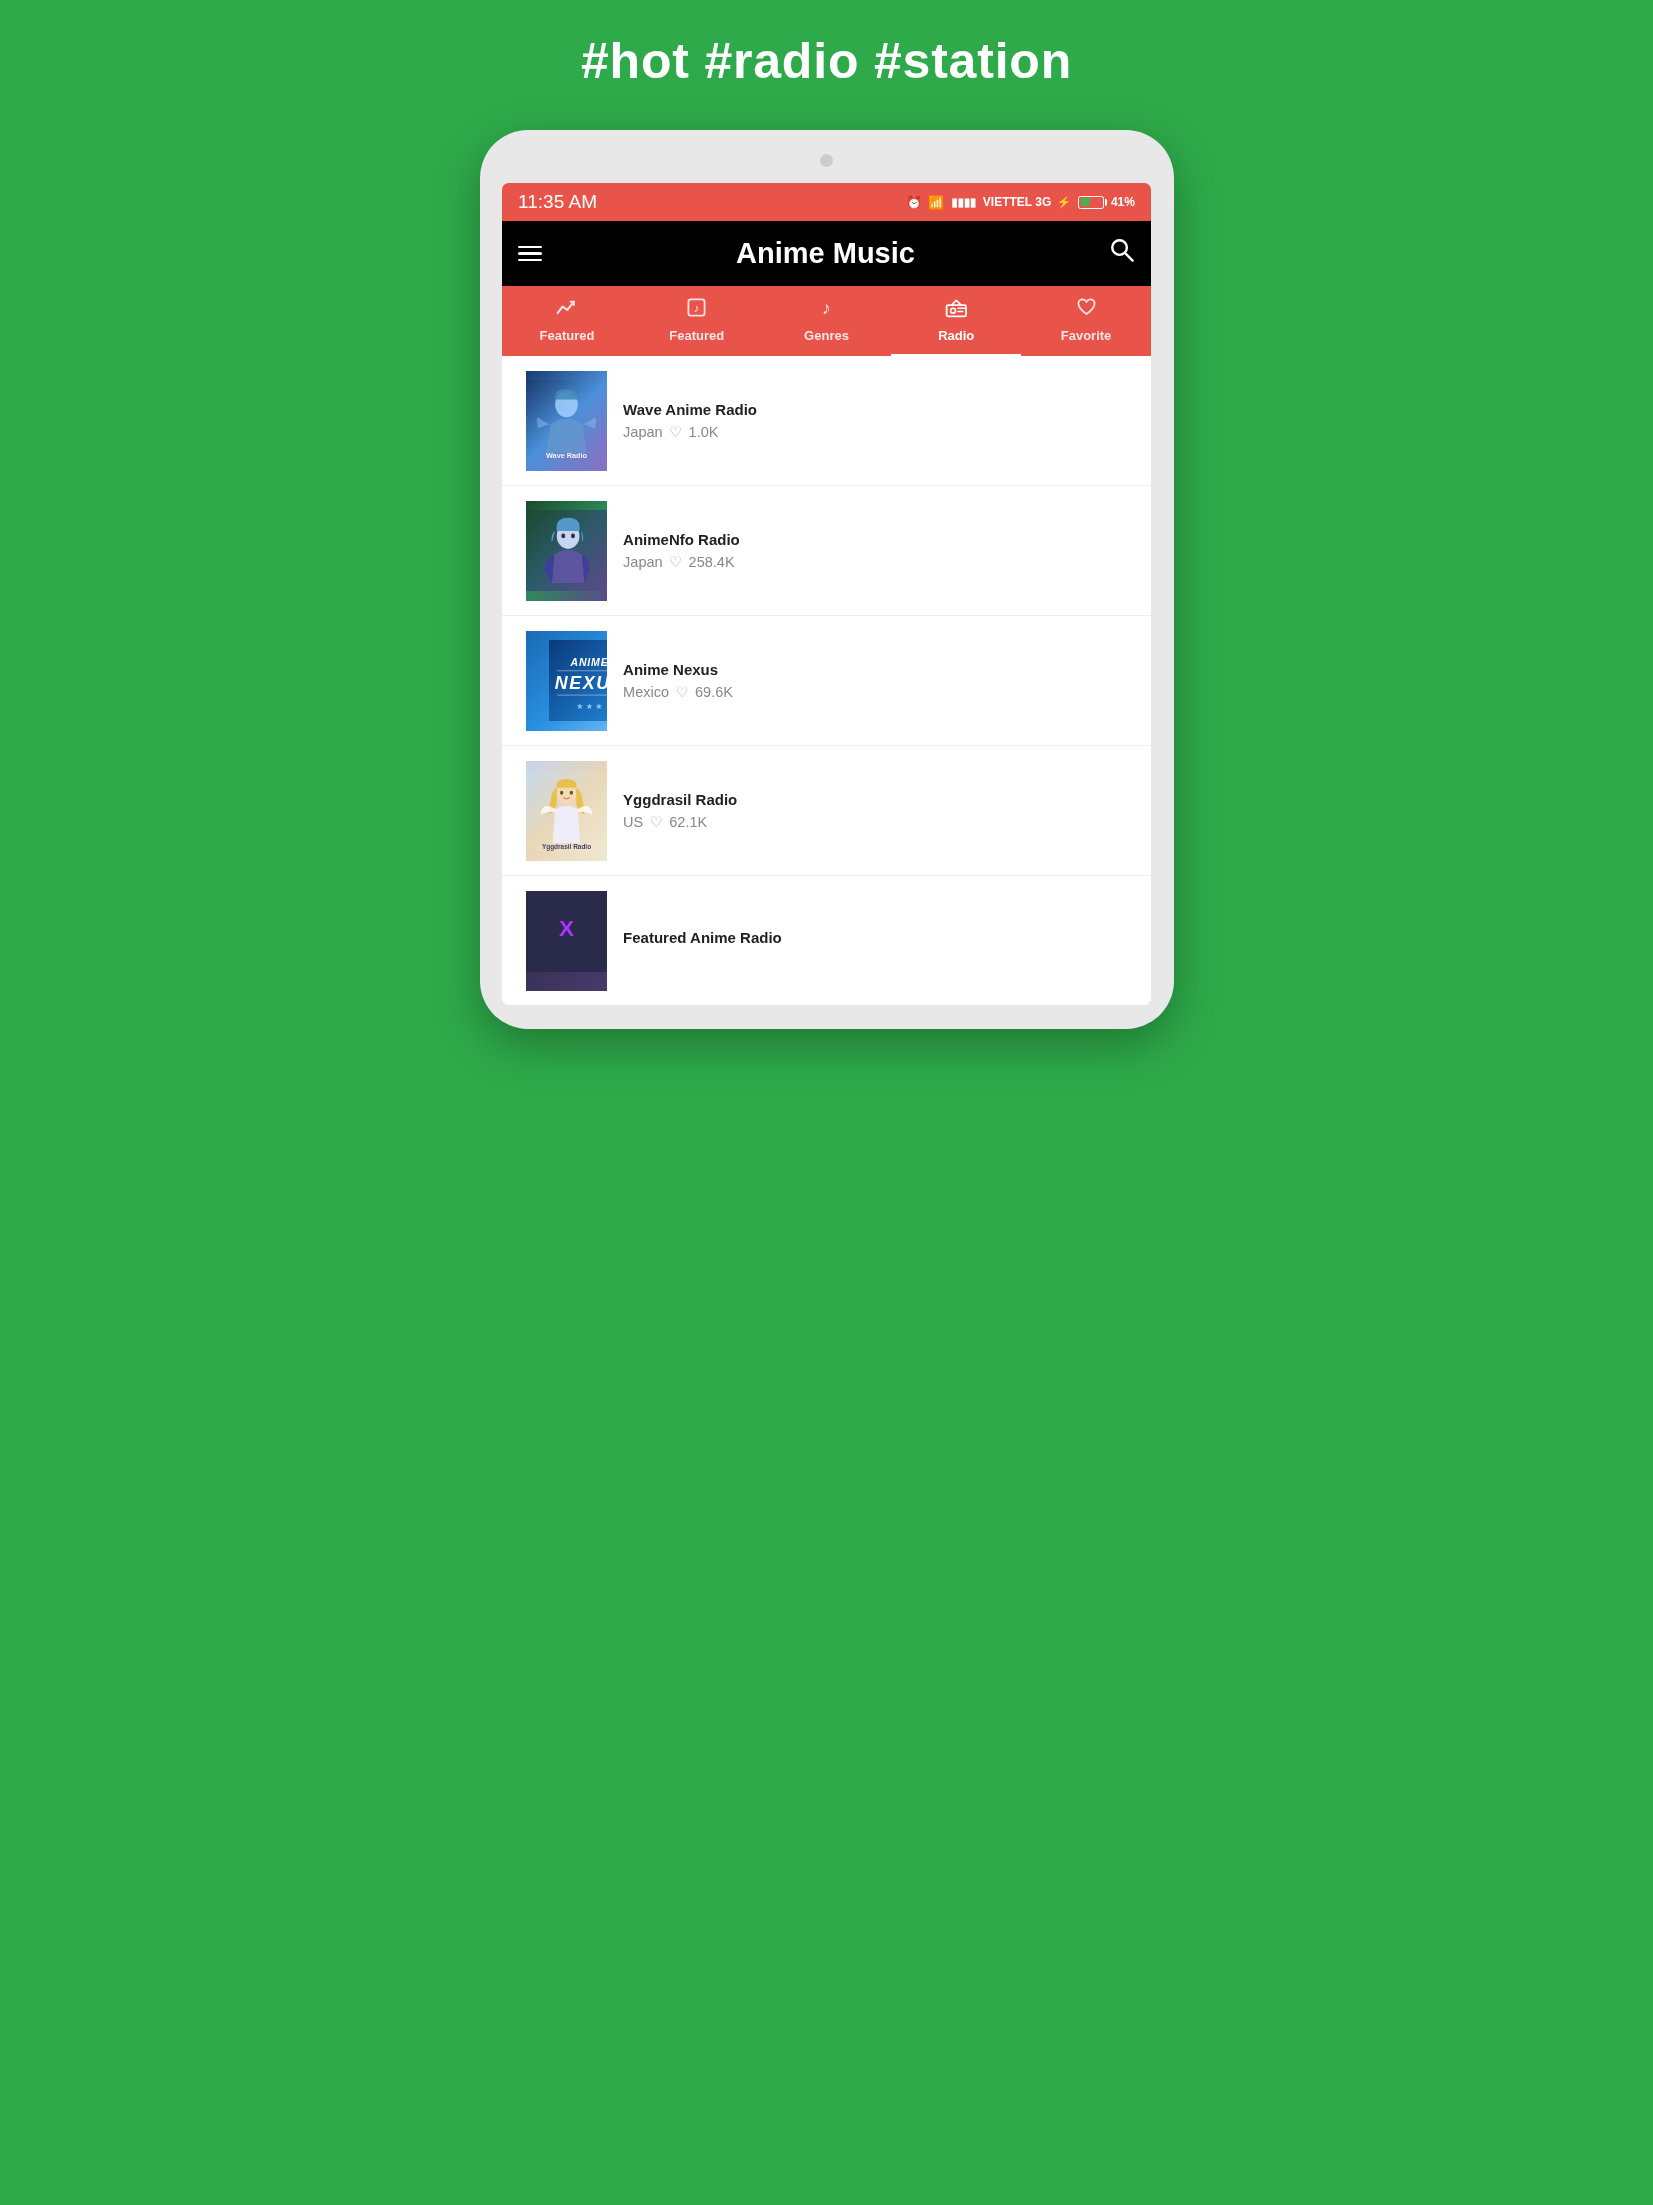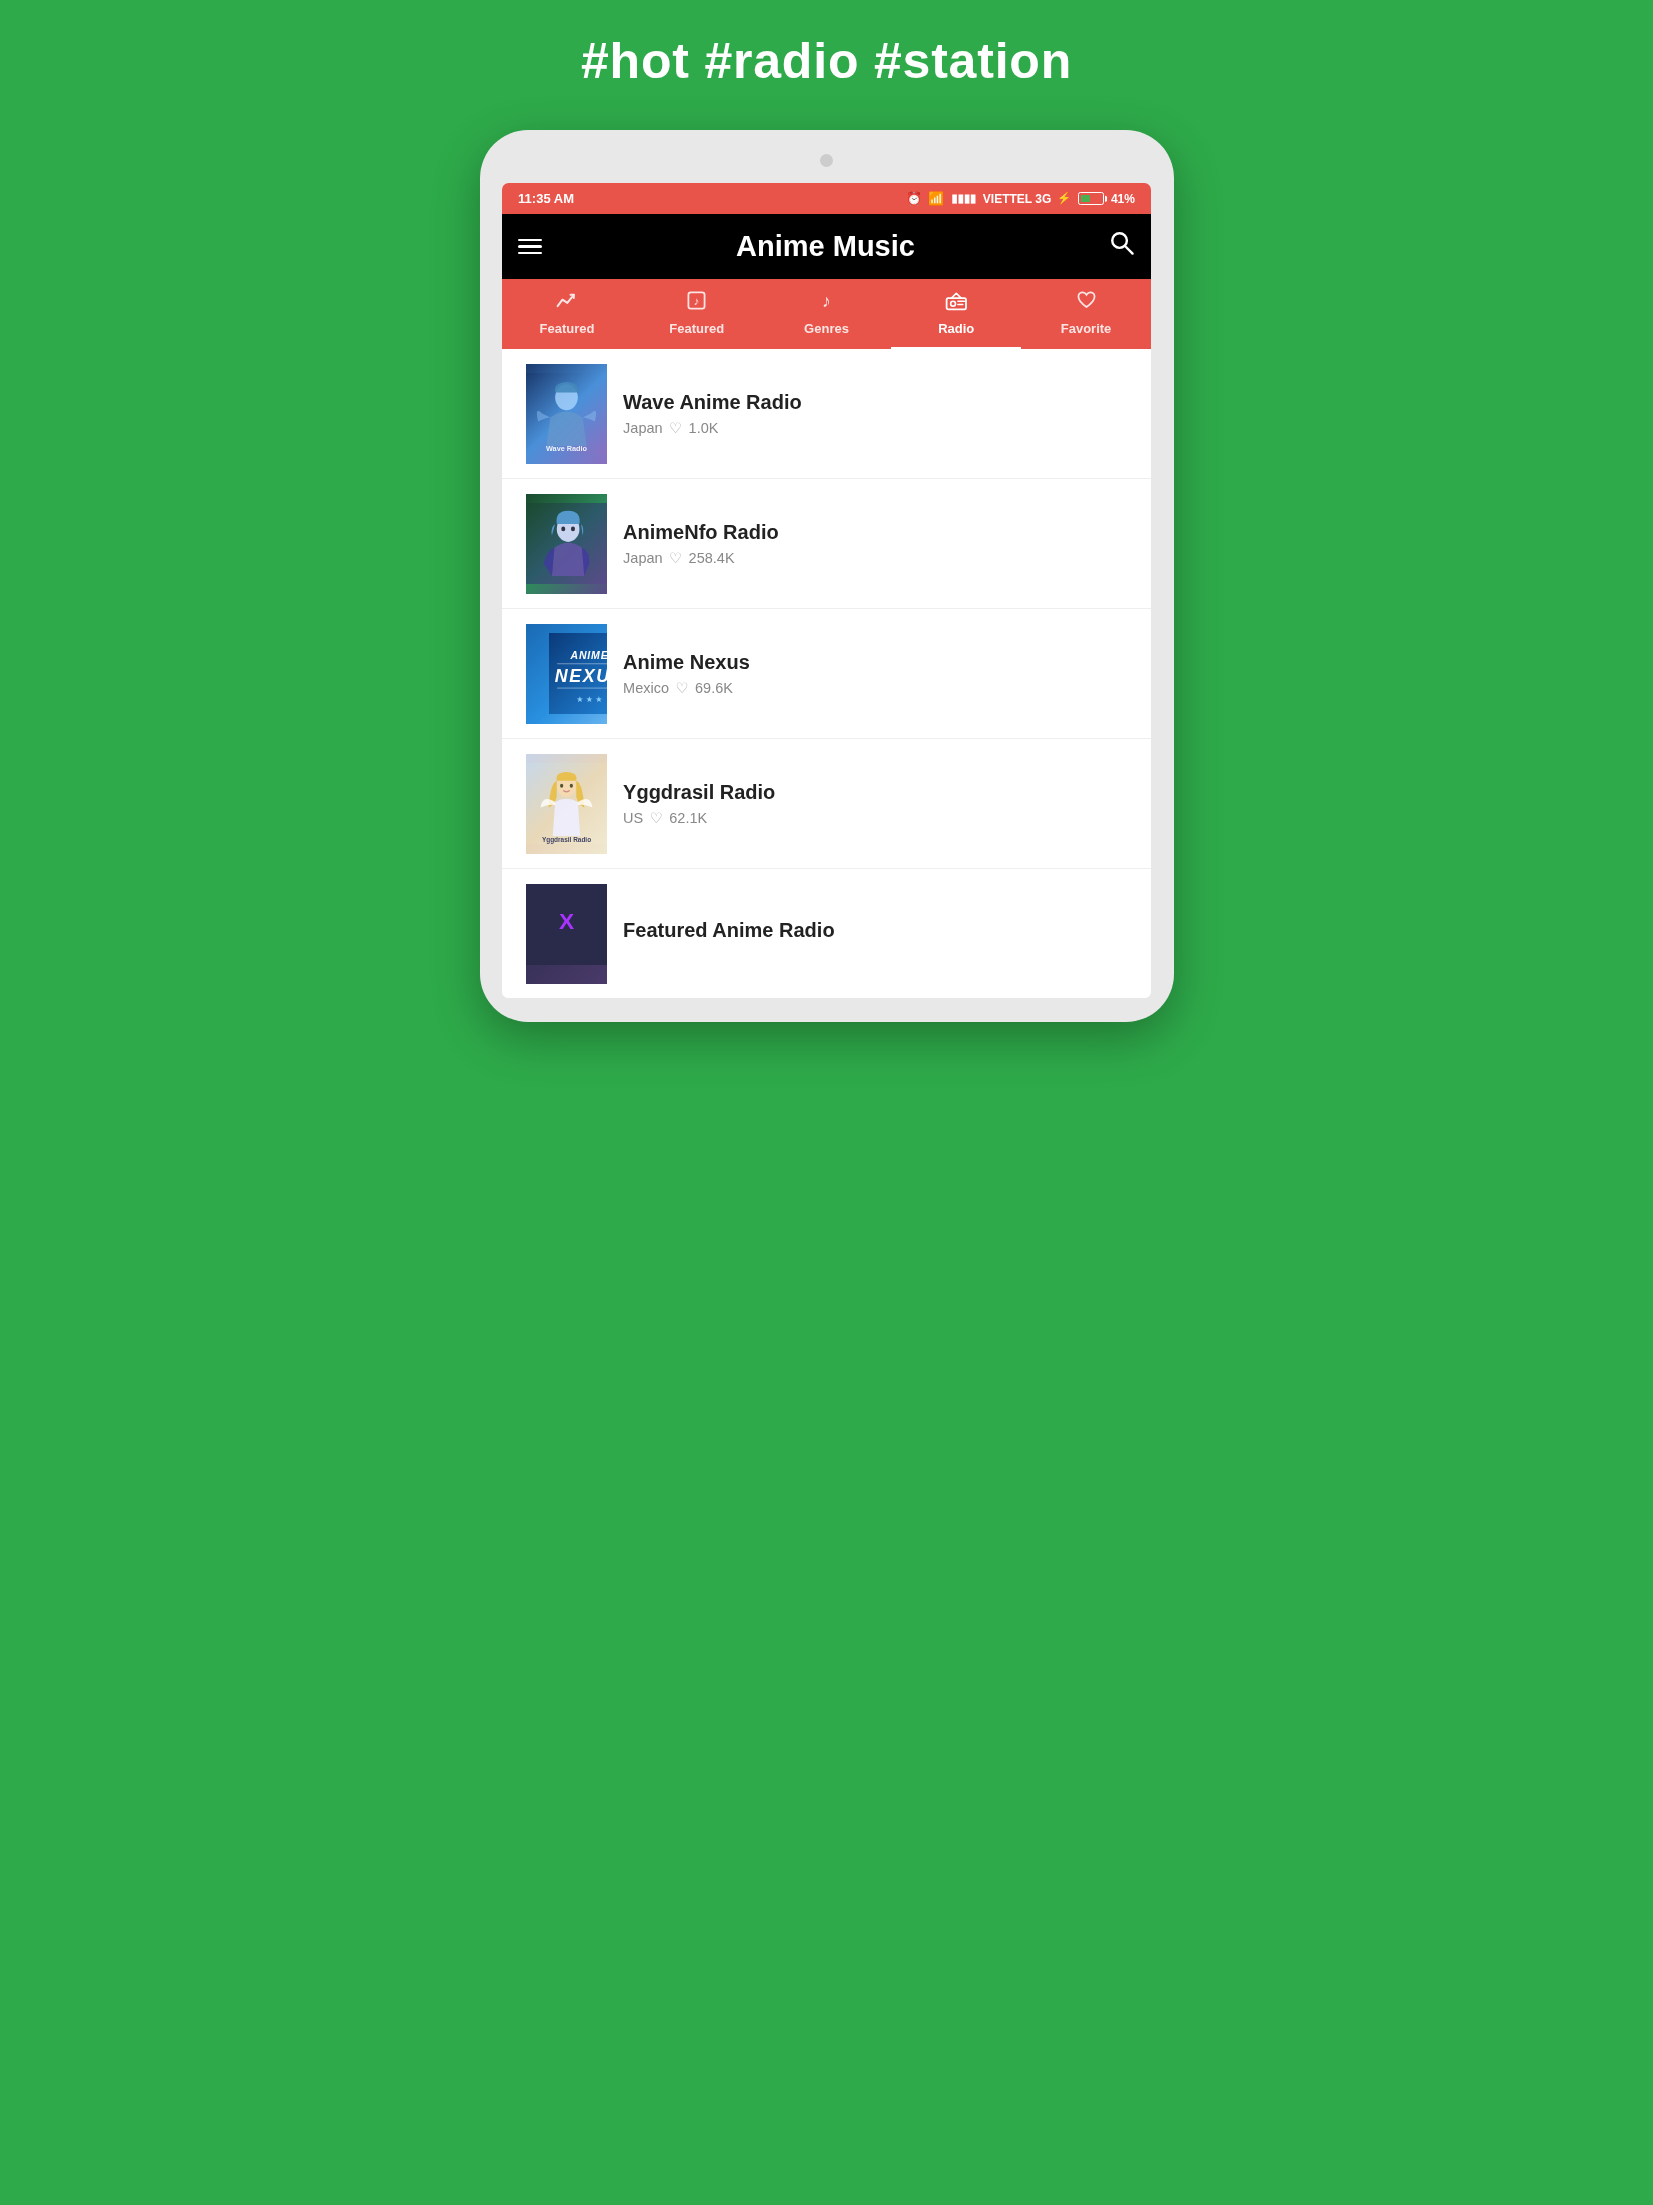--- a/index.html
+++ b/index.html
@@ -58,22 +58,22 @@
       display: flex;
       justify-content: space-between;
       align-items: center;
       padding: 8px 16px;
       color: white;
       font-size: 14.5px;
       font-weight: bold;
     }
 
     .status-left {
-      font-size: 13px;
-      font-weight: bold;
+      font-size: 19px;
+      font-weight: normal;
     }
 
     .status-right {
       display: flex;
       align-items: center;
       gap: 6.5px;
       font-size: 13px;
     }
 
     .battery-container {
@@ -266,21 +266,21 @@
       background: linear-gradient(135deg, #2a2a4a 0%, #4a3a6a 100%);
       width: 100%;
       height: 100%;
     }
 
     .item-info {
       flex: 1;
     }
 
     .item-name {
-      font-size: 20px;
+      font-size: 15px;
       font-weight: bold;
       color: #222;
       margin-bottom: 6.5px;
     }
 
     .item-meta {
       display: flex;
       align-items: center;
       gap: 6.5px;
       color: #888;

